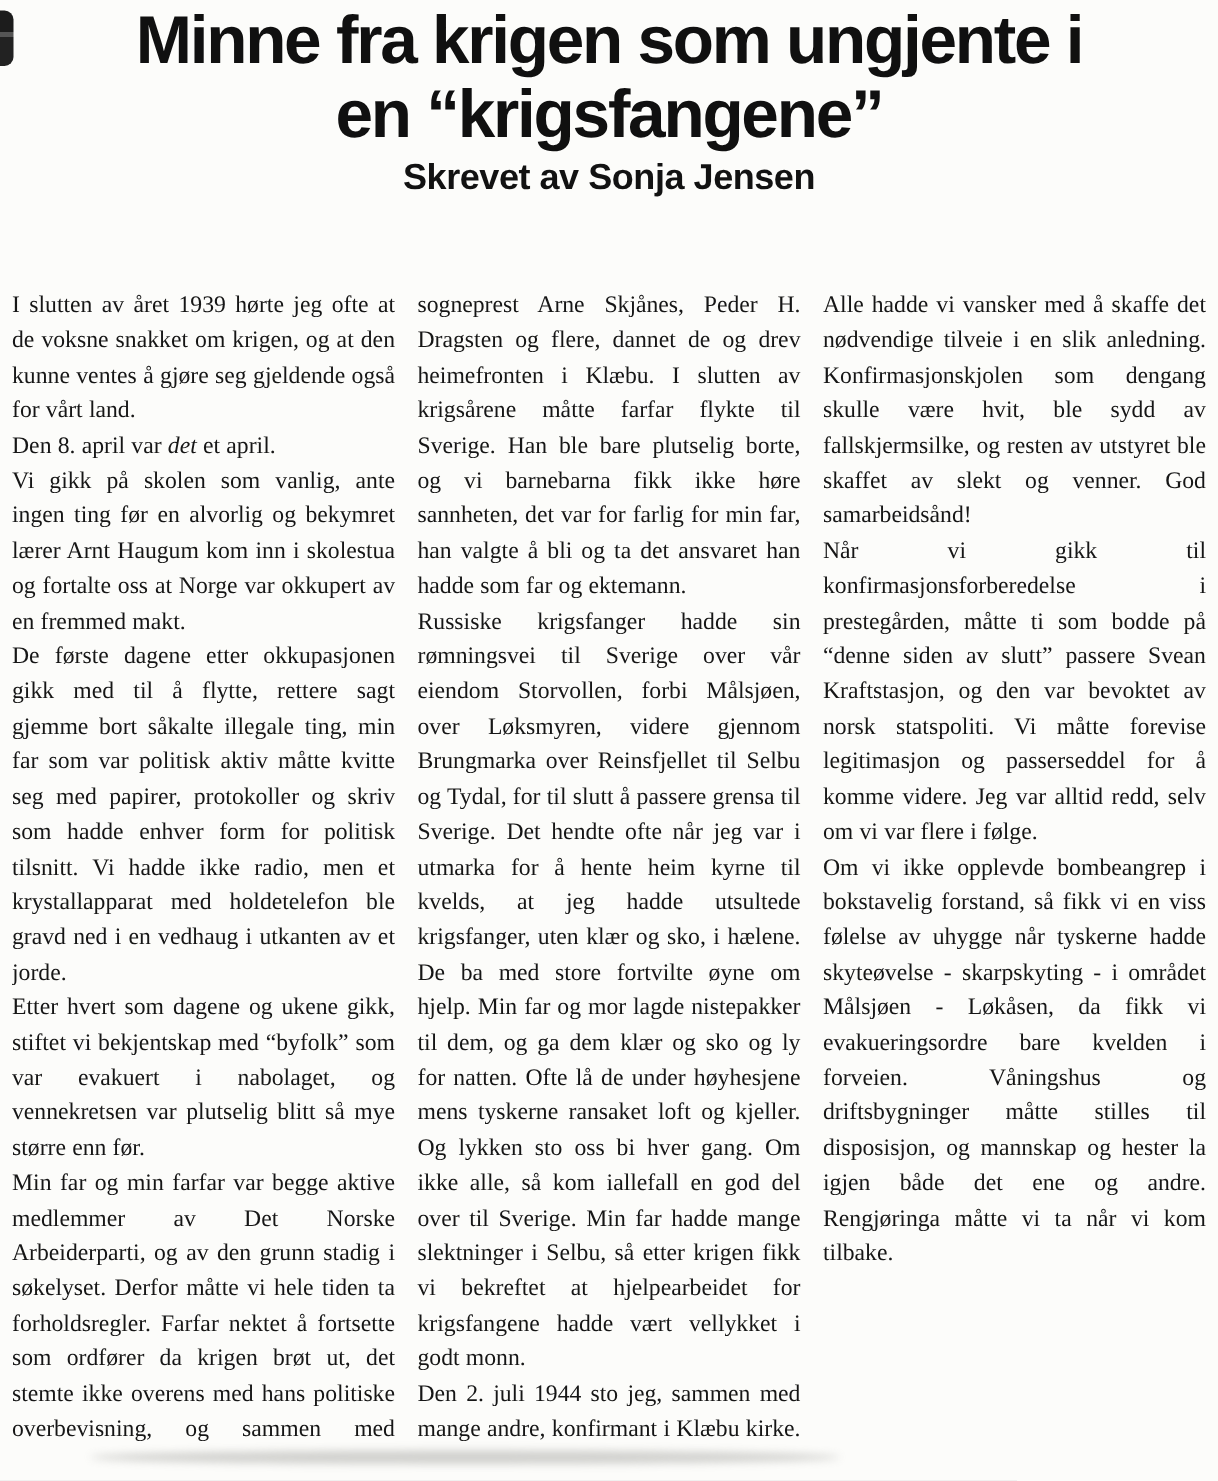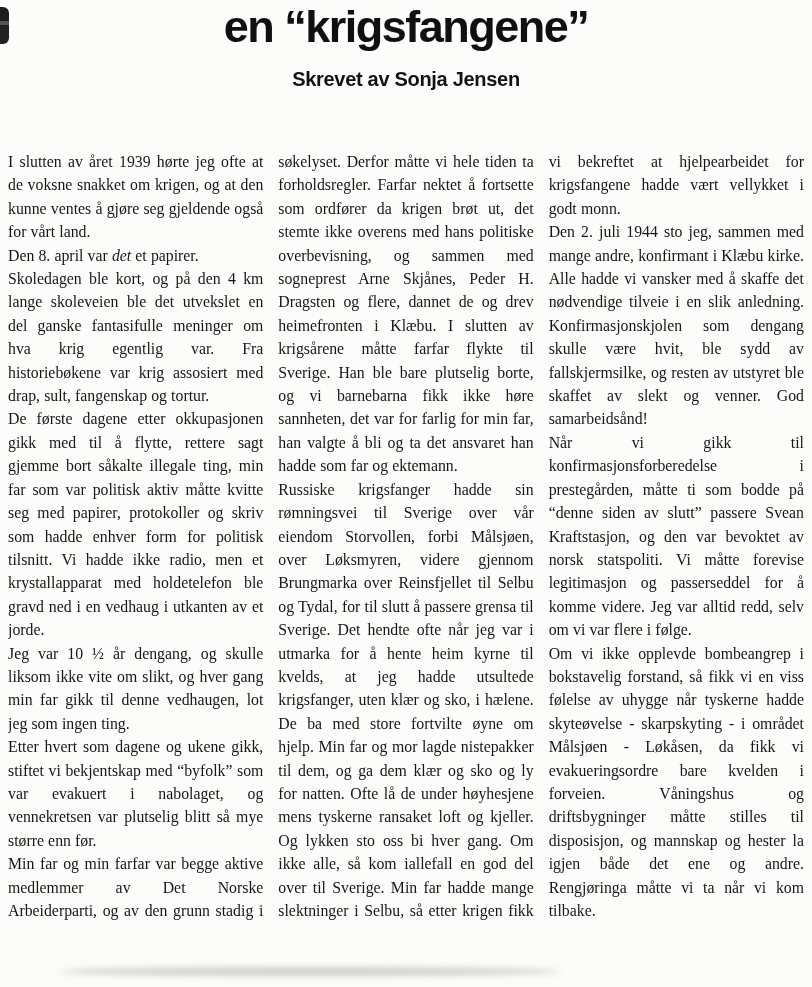--- a/index.html
+++ b/index.html
@@ -26,24 +26,24 @@
     margin: 0 26px;
     font-family: "Liberation Sans", sans-serif;
     font-weight: bold;
     font-size: 45px;
     line-height: 49px;
     letter-spacing: -1.5px;
     color: #101010;
   }
   .title .tline { display: block; }
   .byline {
-    margin-top: 17px;
+    margin-top: 5px;
     font-family: "Liberation Sans", sans-serif;
     font-weight: bold;
-    font-size: 20px;
+    font-size: 24px;
     letter-spacing: -0.3px;
     color: #121212;
   }
   
   .columns {
     margin: 59px 8px 0 8px;
     height: 782px;
     column-count: 3;
     column-gap: 15px;
     column-fill: auto;
@@ -85,31 +85,31 @@
 </style>
 </head>
 <body>
 
 <div class="page">
 
   <div class="smudge-top-left"></div>
 
   <header class="header">
     <h1 class="title">
+      <span class="tline">Minne fra krigen som ungjente i</span>
       <span class="tline">en “krigsfangene”</span>
     </h1>
     <div class="byline">Skrevet av Sonja Jensen</div>
   </header>
 
   <main class="columns">
       <p><span>I slutten av året 1939 hørte jeg ofte at de voksne snakket om krigen, og at den kunne ventes å gjøre seg gjeldende også for vårt land.</span></p>
-      <p><span>Den 8. april var </span><em>det</em><span> et papirer.</span></p>
-      <p><span>Skoledagen ble kort, og på den 4 km lange skoleveien ble det utvekslet en del ganske fantasifulle meninger om hva krig egentlig var. Fra historiebøkene var krig assosiert med drap, sult, fangenskap og tortur.</span></p>
+      <p><span>Den 8. april var </span><em>det</em><span> et april.</span></p>
+      <p><span>Vi gikk på skolen som vanlig, ante ingen ting før en alvorlig og bekymret lærer Arnt Haugum kom inn i skolestua og fortalte oss at Norge var okkupert av en fremmed makt.</span></p>
       <p><span>De første dagene etter okkupasjonen gikk med til å flytte, rettere sagt gjemme bort såkalte illegale ting, min far som var politisk aktiv måtte kvitte seg med papirer, protokoller og skriv som hadde enhver form for politisk tilsnitt. Vi hadde ikke radio, men et krystallapparat med holdetelefon ble gravd ned i en vedhaug i utkanten av et jorde.</span></p>
-      <p><span>Jeg var 10 ½ år dengang, og skulle liksom ikke vite om slikt, og hver gang min far gikk til denne vedhaugen, lot jeg som ingen ting.</span></p>
       <p><span>Etter hvert som dagene og ukene gikk, stiftet vi bekjentskap med “byfolk” som var evakuert i nabolaget, og vennekretsen var plutselig blitt så mye større enn før.</span></p>
       <p><span>Min far og min farfar var begge aktive medlemmer av Det Norske Arbeiderparti, og av den grunn stadig i søkelyset. Derfor måtte vi hele tiden ta forholdsregler. Farfar nektet å fortsette som ordfører da krigen brøt ut, det stemte ikke overens med hans politiske overbevisning, og sammen med sogneprest Arne Skjånes, Peder H. Dragsten og flere, dannet de og drev heimefronten i Klæbu. I slutten av krigsårene måtte farfar flykte til Sverige. Han ble bare plutselig borte, og vi barnebarna fikk ikke høre sannheten, det var for farlig for min far, han valgte å bli og ta det ansvaret han hadde som far og ektemann.</span></p>
       <p><span>Russiske krigsfanger hadde sin rømningsvei til Sverige over vår eiendom Storvollen, forbi Målsjøen, over Løksmyren, videre gjennom Brungmarka over Reinsfjellet til Selbu og Tydal, for til slutt å passere grensa til Sverige. Det hendte ofte når jeg var i utmarka for å hente heim kyrne til kvelds, at jeg hadde utsultede krigsfanger, uten klær og sko, i hælene. De ba med store fortvilte øyne om hjelp. Min far og mor lagde nistepakker til dem, og ga dem klær og sko og ly for natten. Ofte lå de under høyhesjene mens tyskerne ransaket loft og kjeller. Og lykken sto oss bi hver gang. Om ikke alle, så kom iallefall en god del over til Sverige. Min far hadde mange slektninger i Selbu, så etter krigen fikk vi bekreftet at hjelpearbeidet for krigsfangene hadde vært vellykket i godt monn.</span></p>
       <p><span>Den 2. juli 1944 sto jeg, sammen med mange andre, konfirmant i Klæbu kirke. Alle hadde vi vansker med å skaffe det nødvendige tilveie i en slik anledning. Konfirmasjonskjolen som dengang skulle være hvit, ble sydd av fallskjermsilke, og resten av utstyret ble skaffet av slekt og venner. God samarbeidsånd!</span></p>
       <p><span>Når vi gikk til konfirmasjonsforberedelse i prestegården, måtte ti som bodde på “denne siden av slutt” passere Svean Kraftstasjon, og den var bevoktet av norsk statspoliti. Vi måtte forevise legitimasjon og passerseddel for å komme videre. Jeg var alltid redd, selv om vi var flere i følge.</span></p>
       <p><span>Om vi ikke opplevde bombeangrep i bokstavelig forstand, så fikk vi en viss følelse av uhygge når tyskerne hadde skyteøvelse - skarpskyting - i området Målsjøen - Løkåsen, da fikk vi evakueringsordre bare kvelden i forveien. Våningshus og driftsbygninger måtte stilles til disposisjon, og mannskap og hester la igjen både det ene og andre. Rengjøringa måtte vi ta når vi kom tilbake.</span></p>
     </main>
 
   <div class="smudge-bottom"></div>
 

